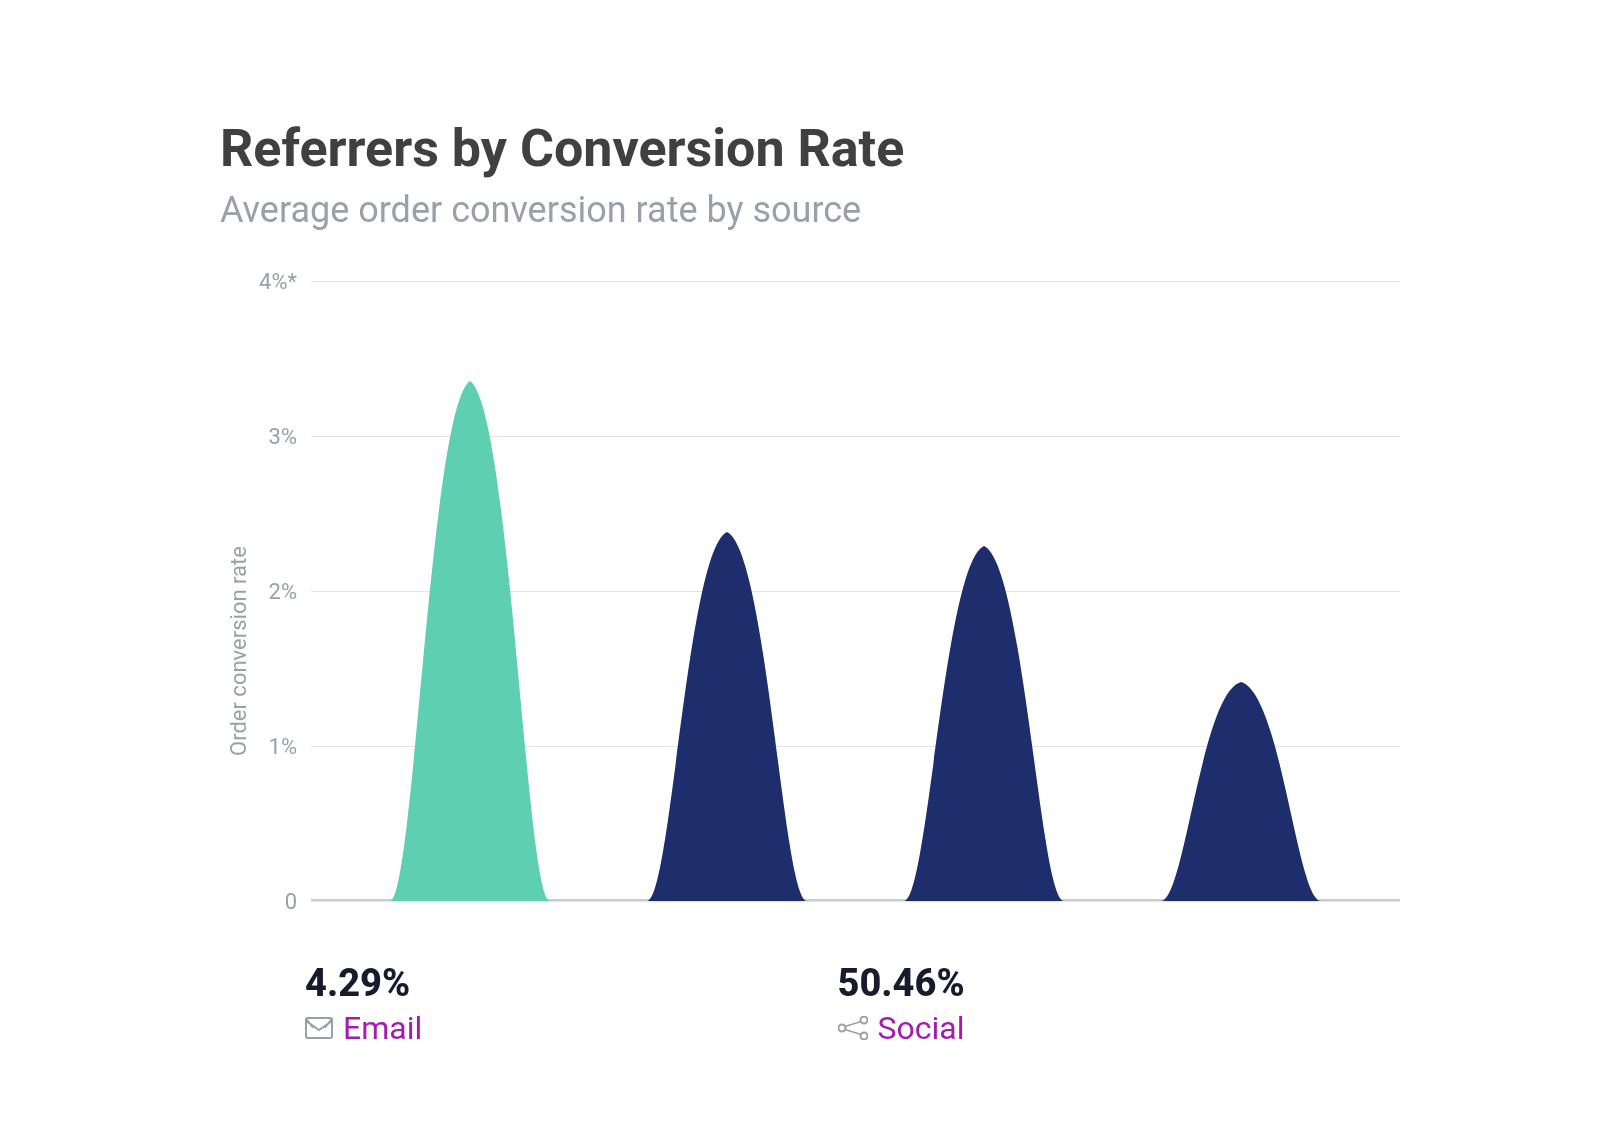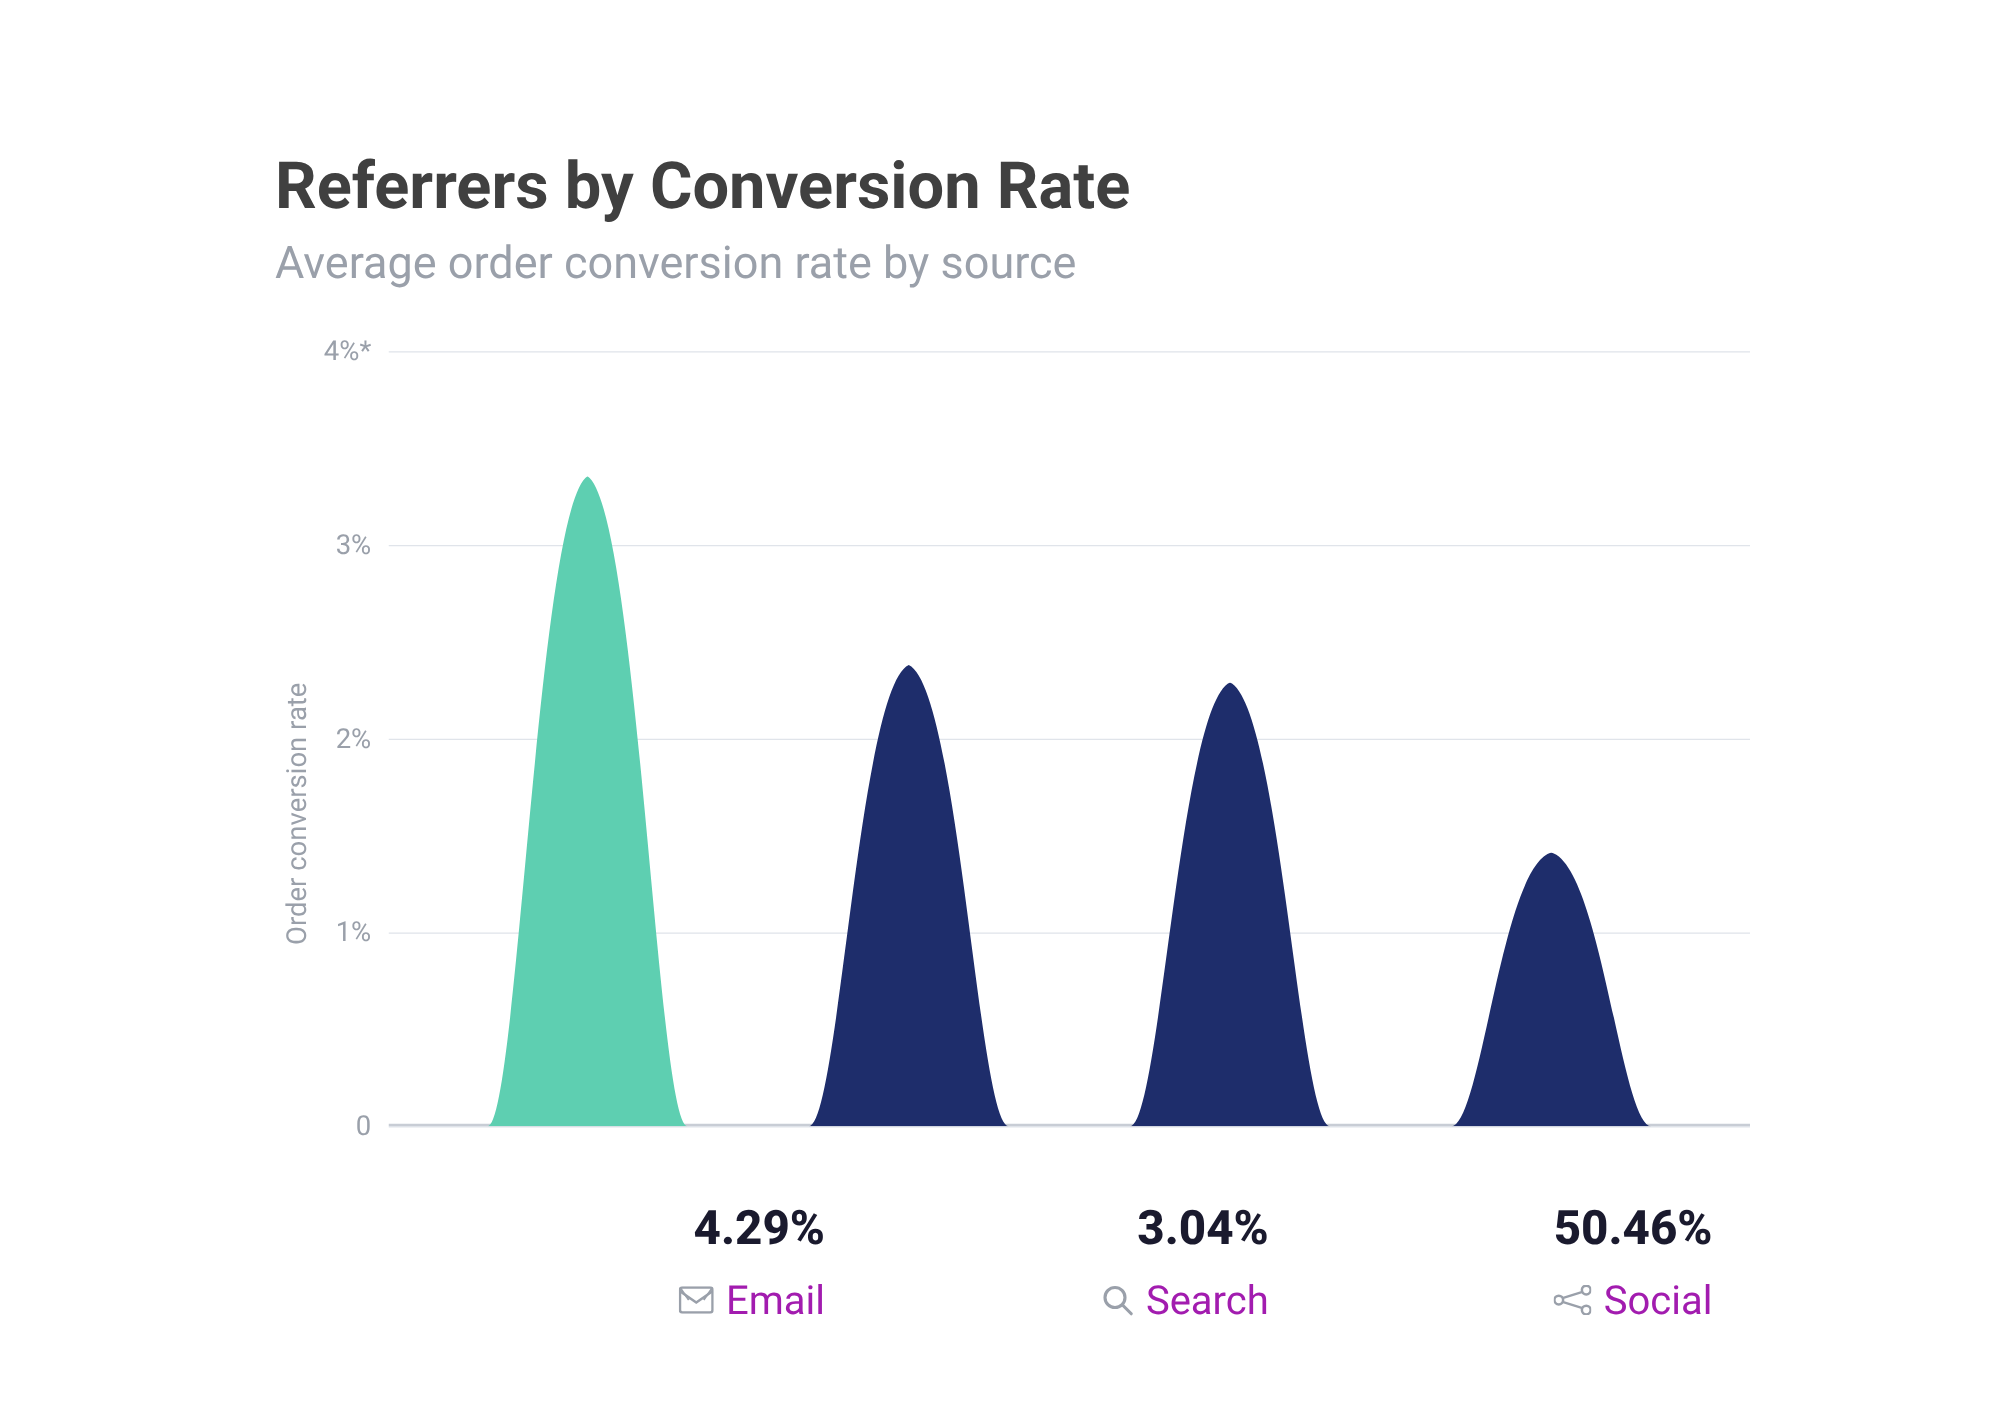--- a/index.html
+++ b/index.html
@@ -118,22 +118,22 @@
     }
     .legend-area {
       display: flex;
       justify-content: space-around;
       padding: 0 30px;
       margin-left: 55px;
     }
     .legend-item {
       display: flex;
       flex-direction: column;
-      align-items: flex-end;
-      gap: 16px;
+      align-items: flex-start;
+      gap: 4px;
       flex: 1;
     }
     .legend-value {
       font-size: 38px;
       font-weight: 800;
       color: #1a1a2e;
     }
     .legend-label-row {
       display: flex;
       align-items: center;
@@ -233,32 +233,20 @@
         <div class="legend-label-row">
           <span style="display: inline-flex; align-items: center;">
             <svg width="28" height="22" viewBox="0 0 28 22" fill="none" xmlns="http://www.w3.org/2000/svg">
     <rect x="1" y="1" width="26" height="20" rx="2" stroke="#9aa0aa" stroke-width="2" fill="none"></rect>
     <path d="M1 4 L14 13 L27 4" stroke="#9aa0aa" stroke-width="2" fill="none"></path>
     <line x1="1" y1="1" x2="8" y2="11" stroke="#9aa0aa" stroke-width="1.5"></line>
     <line x1="27" y1="1" x2="20" y2="11" stroke="#9aa0aa" stroke-width="1.5"></line>
   </svg>
           </span>
           <span class="legend-text">Email</span>
-        </div>
-      </div>
-      <div class="legend-item">
-        <span class="legend-value">3.04%</span>
-        <div class="legend-label-row">
-          <span style="display: inline-flex; align-items: center;">
-            <svg width="26" height="26" viewBox="0 0 26 26" fill="none" xmlns="http://www.w3.org/2000/svg">
-    <circle cx="11" cy="11" r="8" stroke="#9aa0aa" stroke-width="2.5" fill="none"></circle>
-    <line x1="17" y1="17" x2="24" y2="24" stroke="#9aa0aa" stroke-width="2.5" stroke-linecap="round"></line>
-  </svg>
-          </span>
-          <span class="legend-text">Search</span>
         </div>
       </div>
       <div class="legend-item">
         <span class="legend-value">50.46%</span>
         <div class="legend-label-row">
           <span style="display: inline-flex; align-items: center;">
             <svg width="30" height="24" viewBox="0 0 30 24" fill="none" xmlns="http://www.w3.org/2000/svg">
     <circle cx="4" cy="12" r="3.5" stroke="#9aa0aa" stroke-width="2" fill="none"></circle>
     <circle cx="26" cy="4" r="3.5" stroke="#9aa0aa" stroke-width="2" fill="none"></circle>
     <circle cx="26" cy="20" r="3.5" stroke="#9aa0aa" stroke-width="2" fill="none"></circle>

